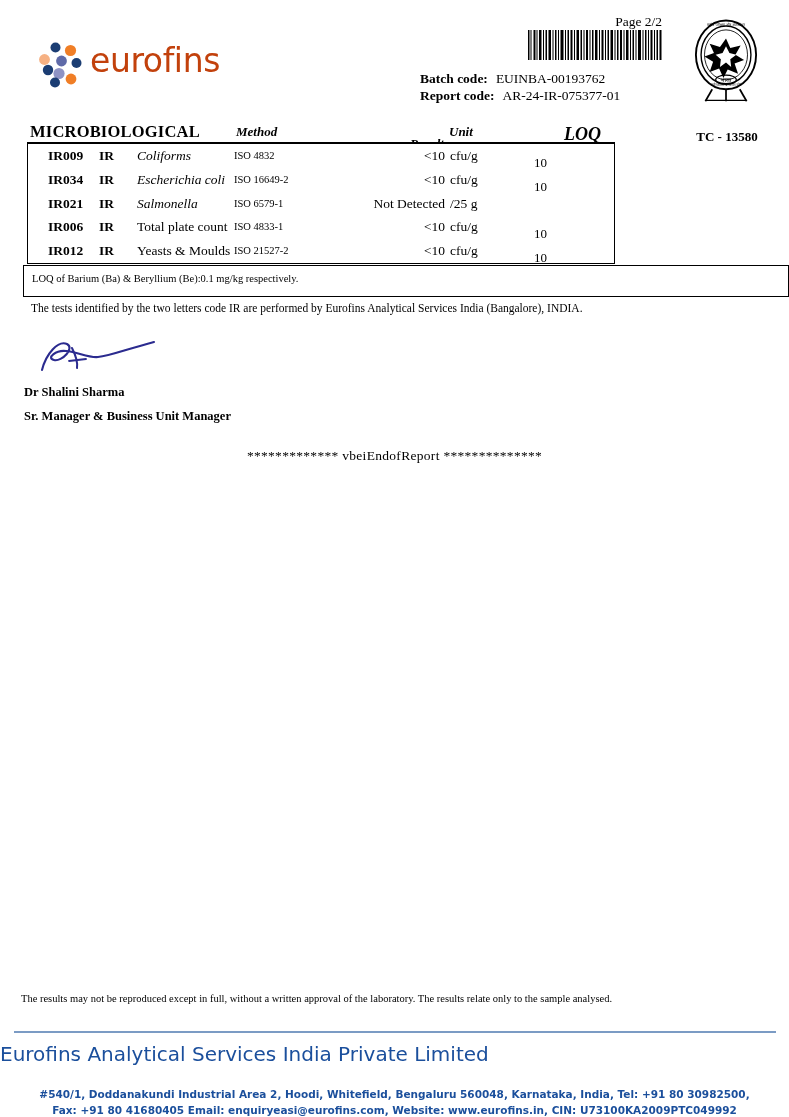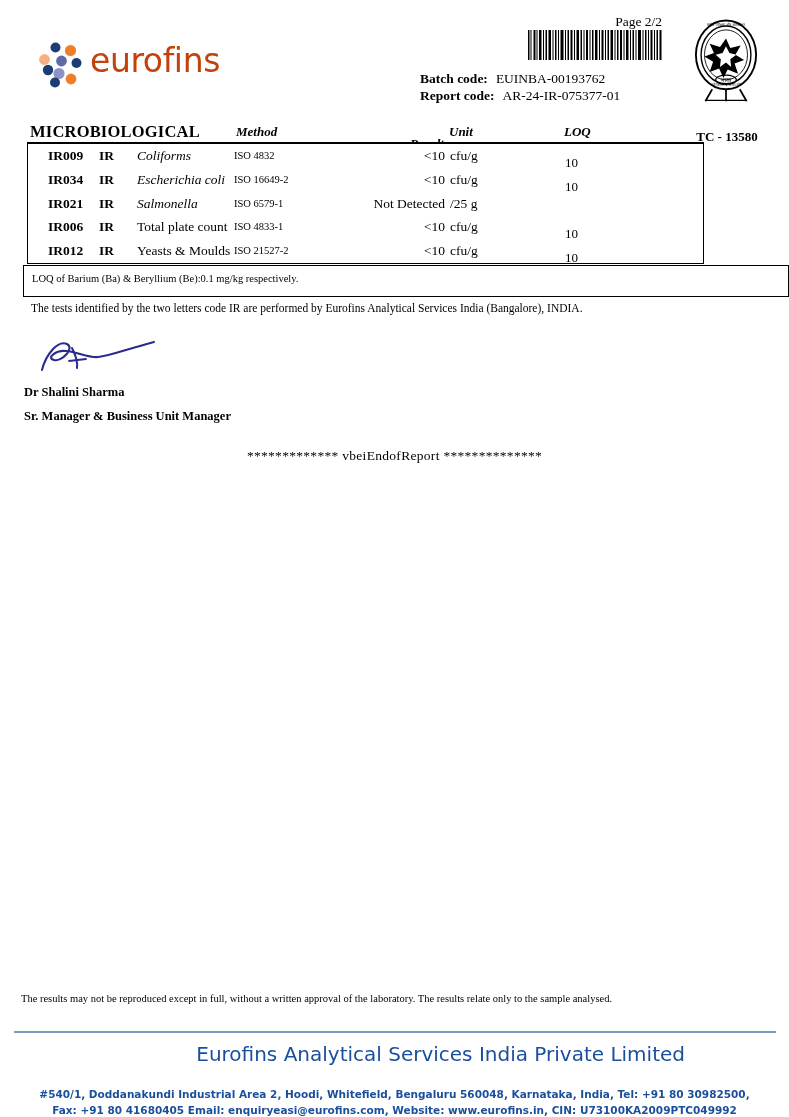--- a/index.html
+++ b/index.html
@@ -107,21 +107,21 @@
     font-weight: bold;
     white-space: nowrap;
     margin-top: 25px;
   }
 
   
   #results {
     position: absolute;
     left: 27px;
     top: 122px;
-    width: 677px;
+    width: 588px;
   }
   .tbl-head {
     position: relative;
     height: 20px;
   }
   .tbl-head .h-title {
     position: absolute; left: 3px; top: 0;
     font-size: 16.5px; font-weight: bold;
     letter-spacing: 0.2px;
   }
@@ -133,21 +133,21 @@
     position: absolute; left: 372px; top: 2px;
     width: 45px; text-align: right;
     font-size: 13px; font-weight: bold; font-style: italic; margin-top: 12px;
   }
   .tbl-head .h-unit {
     position: absolute; left: 422px; top: 2px;
     font-size: 13px; font-weight: bold; font-style: italic;
   }
   .tbl-head .h-loq {
     position: absolute; left: 537px; top: 2px;
-    font-size: 13px; font-weight: bold; font-style: italic; text-align: right;
+    font-size: 18px; font-weight: bold; font-style: italic; text-align: right;
   }
 
   .tbl-body {
     border: 1.2px solid #000;
     border-top: 2px solid #000;
     position: relative;
     background: #fff;
   }
   .row {
     position: relative;
@@ -173,21 +173,21 @@
   .c-result {
     position: absolute; left: 300px; top: 4px;
     width: 117px; text-align: right;
     font-size: 13.5px;
   }
   .c-unit {
     position: absolute; left: 422px; top: 4px;
     font-size: 13.5px;
   }
   .c-loq {
-    position: absolute; left: 537px; top: 11px;
+    position: absolute; left: 506px; top: 11px;
     font-size: 13px;
   }
 
   
   .note-box {
     position: absolute;
     left: 23px;
     top: 265px;
     width: 737px;
     height: 30px;
@@ -253,21 +253,21 @@
     top: 1031px;
     width: 762px;
     height: 2px;
     background: #7b9bc4;
   }
   .footer-company {
     position: absolute;
     left: 0;
     top: 1042px;
     width: 685px;
-    text-align: right;
+    text-align: left;
     font-family: "DejaVu Sans", sans-serif;
     font-size: 20px;
     color: #1b4f9c;
   }
   .footer-addr {
     position: absolute;
     left: 0;
     width: 789px;
     text-align: center;
     font-family: "DejaVu Sans", sans-serif;

